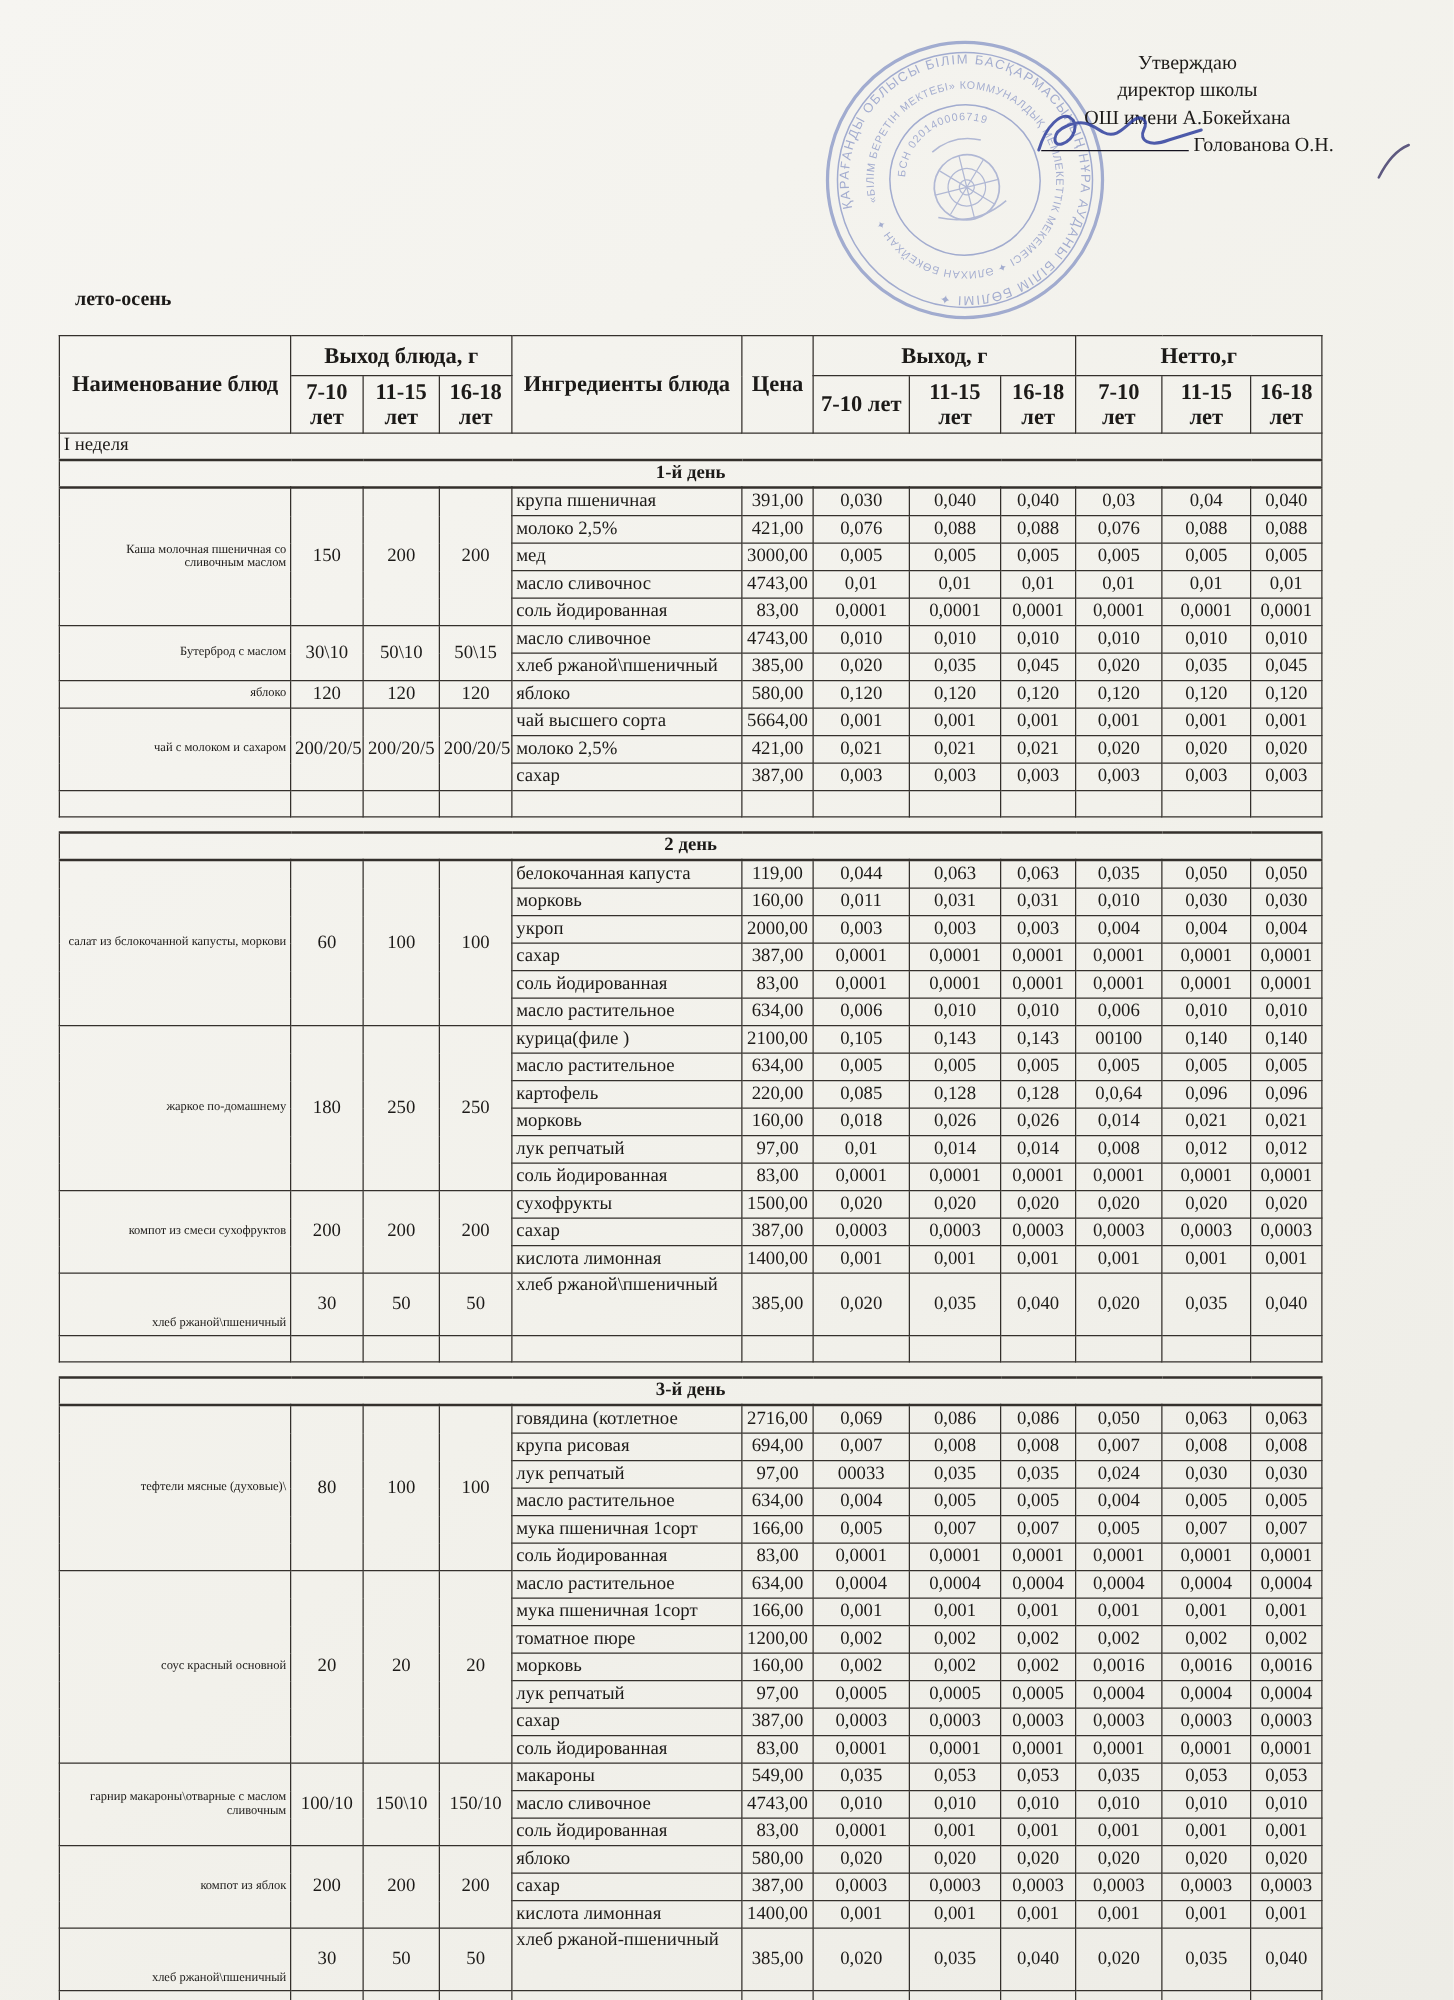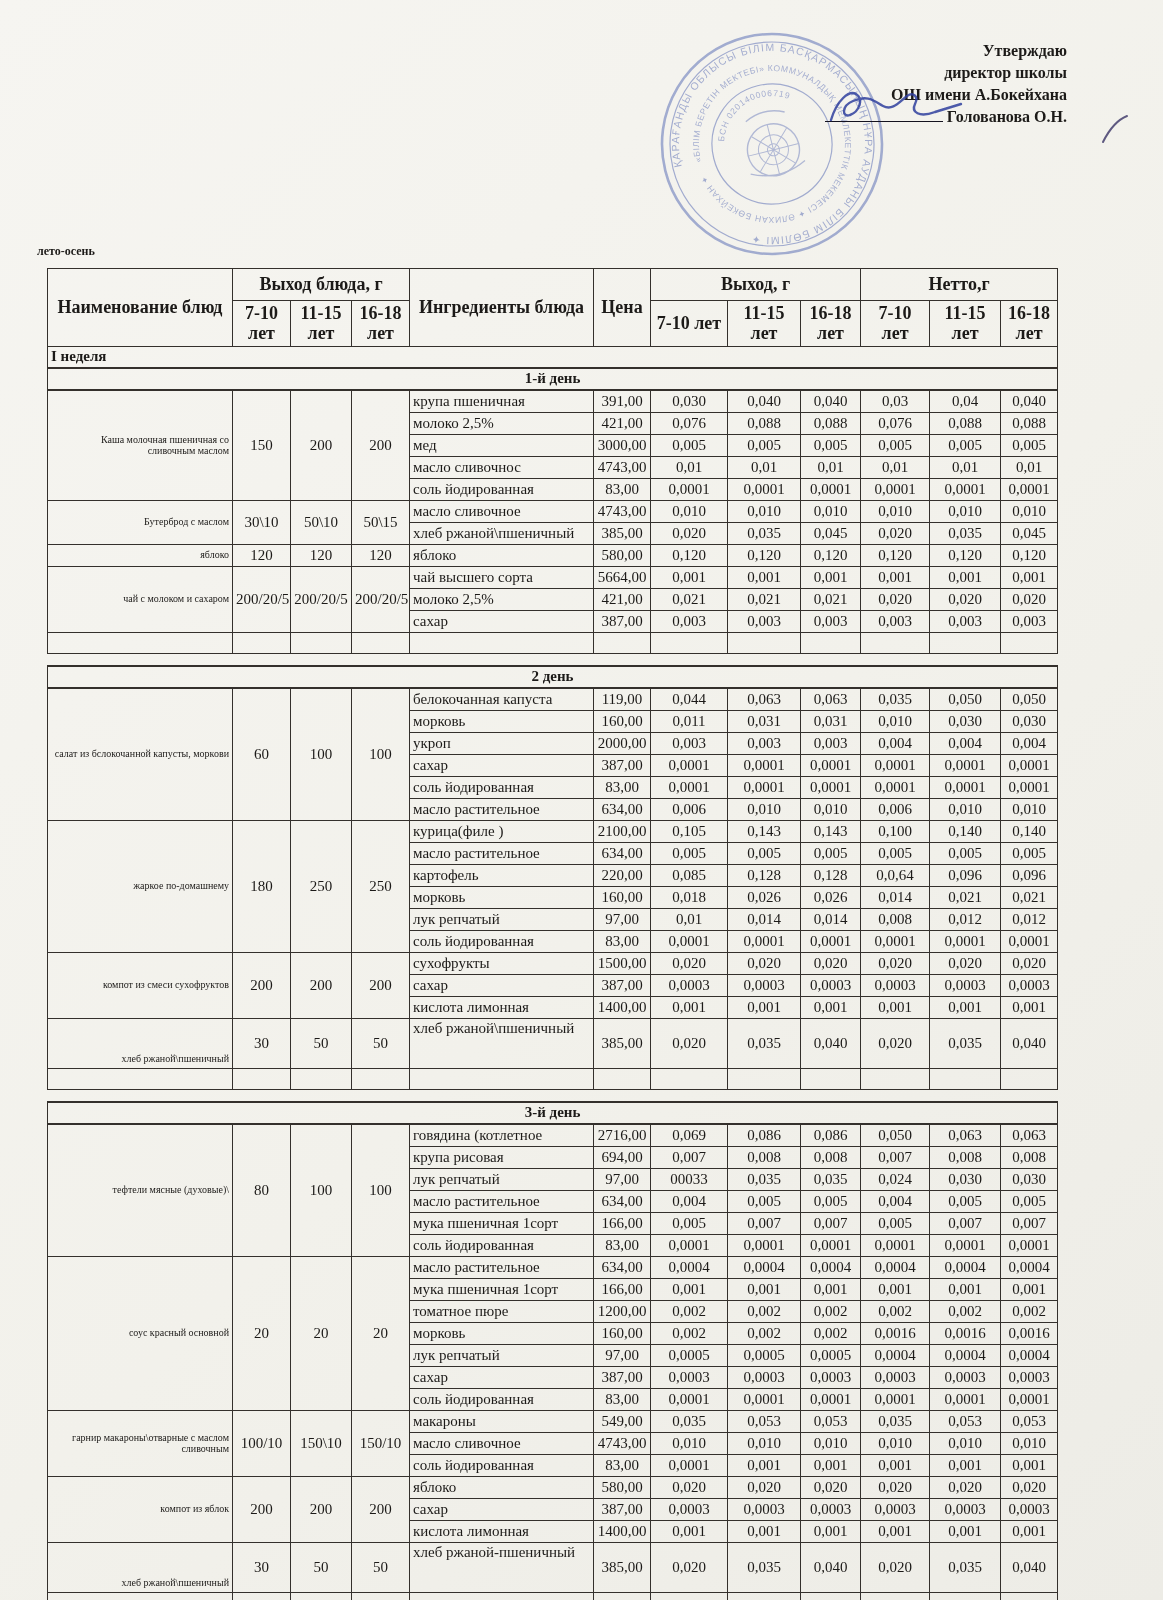--- a/index.html
+++ b/index.html
@@ -6,51 +6,51 @@
   body{
     width:1163px;height:1600px;position:relative;overflow:hidden;
     background:linear-gradient(135deg,#f6f5f1 0%,#f2f1eb 55%,#edece6 100%);
     font-family:"Liberation Serif","DejaVu Serif",serif;
     color:#1c1a18;
   }
   .page{position:absolute;inset:0;}
 
   
   .approval{
-    position:absolute;top:40px;right:96px;text-align:right;
-    font-weight:bold;font-size:16px;line-height:22px;white-space:nowrap;
+    position:absolute;top:40px;right:96px;text-align:center;
+    font-weight:normal;font-size:16px;line-height:22px;white-space:nowrap;
   }
   .sig-line{
     display:inline-block;width:118px;border-bottom:1.6px solid #14121f;
     height:14px;margin-right:4px;vertical-align:baseline;
   }
   .signature-svg{position:absolute;top:82px;right:190px;width:150px;height:52px;pointer-events:none;}
   .corner-mark{position:absolute;top:108px;right:28px;width:42px;height:42px;opacity:.8;}
 
   
   .stamp{position:absolute;left:656px;top:28px;width:232px;height:232px;opacity:.78;}
 
   
   .title-block{position:absolute;top:142px;left:76px;width:1010px;text-align:center;
     font-weight:bold;font-size:16.5px;line-height:25px;}
-  .season{position:absolute;top:231px;left:37px;font-weight:bold;font-size:12px;margin-top:13px;}
+  .season{position:absolute;top:231px;left:60px;font-weight:bold;font-size:16px;}
 
   
   table.menu{
     position:absolute;top:268px;left:47px;width:1010px;
     border-collapse:collapse;table-layout:fixed;font-size:15px;
   }
   .menu th,.menu td{
     border:1.6px solid #34302c;padding:0 3px;height:21px;line-height:1.06;
     overflow:hidden;vertical-align:middle;background:transparent;
   }
   .menu th{font-weight:bold;text-align:center;font-size:18px;}
   .menu tr.h1 th{height:31px;}
   .menu tr.h2 th{height:45px;}
-  .menu tr.week td{font-weight:bold;text-align:left;height:20px;border-bottom-width:2px;}
+  .menu tr.week td{font-weight:normal;text-align:left;height:20px;border-bottom-width:2px;}
   .menu tr.band td{font-weight:bold;text-align:center;height:20px;border-top-width:2.2px;border-bottom-width:2px;}
   .menu td.name{text-align:right;font-size:10px;}
   .menu td.ing{text-align:left;margin-top:12px;}
   .menu td.num,.menu td.out{text-align:center;}
   .menu tr.tall td{height:46px;}
   .menu tr.tall td.name{vertical-align:bottom;padding-bottom:3px;}
   .menu tr.tall td.ing{vertical-align:top;padding-top:2px;}
   .menu tr.empty td{height:20px;}
   .menu tr.gap td{border:none;height:11px;}
 </style>
@@ -371,21 +371,21 @@
         <tr>
           <td class="name" rowspan="6">жаркое по-домашнему</td>
           <td class="out" rowspan="6">180</td>
           <td class="out" rowspan="6">250</td>
           <td class="out" rowspan="6">250</td>
           <td class="ing">курица(филе  )</td>
           <td class="num">2100,00</td>
           <td class="num">0,105</td>
           <td class="num">0,143</td>
           <td class="num">0,143</td>
-          <td class="num">0,100</td>
+          <td class="num">00100</td>
           <td class="num">0,140</td>
           <td class="num">0,140</td>
         </tr>
         <tr>
           <td class="ing">масло растительное</td>
           <td class="num">634,00</td>
           <td class="num">0,005</td>
           <td class="num">0,005</td>
           <td class="num">0,005</td>
           <td class="num">0,005</td>

